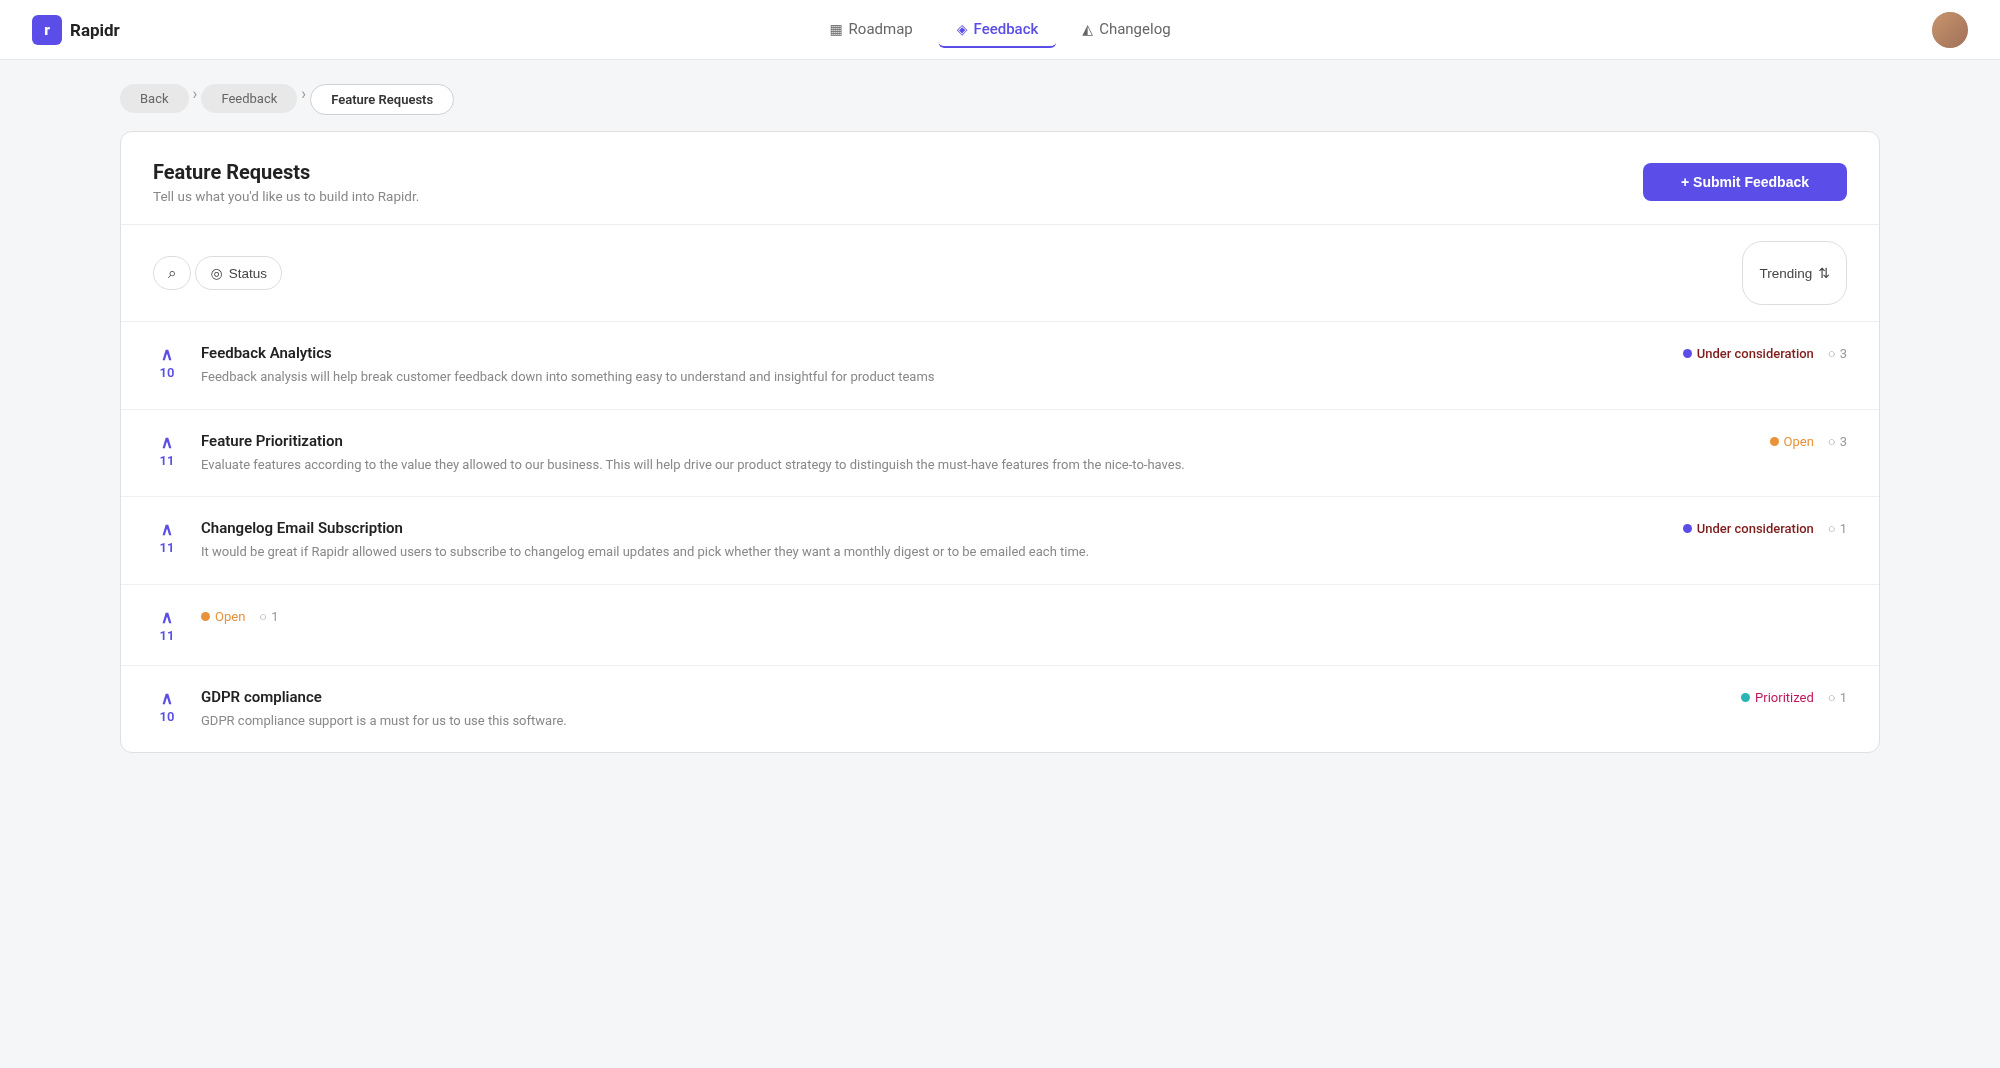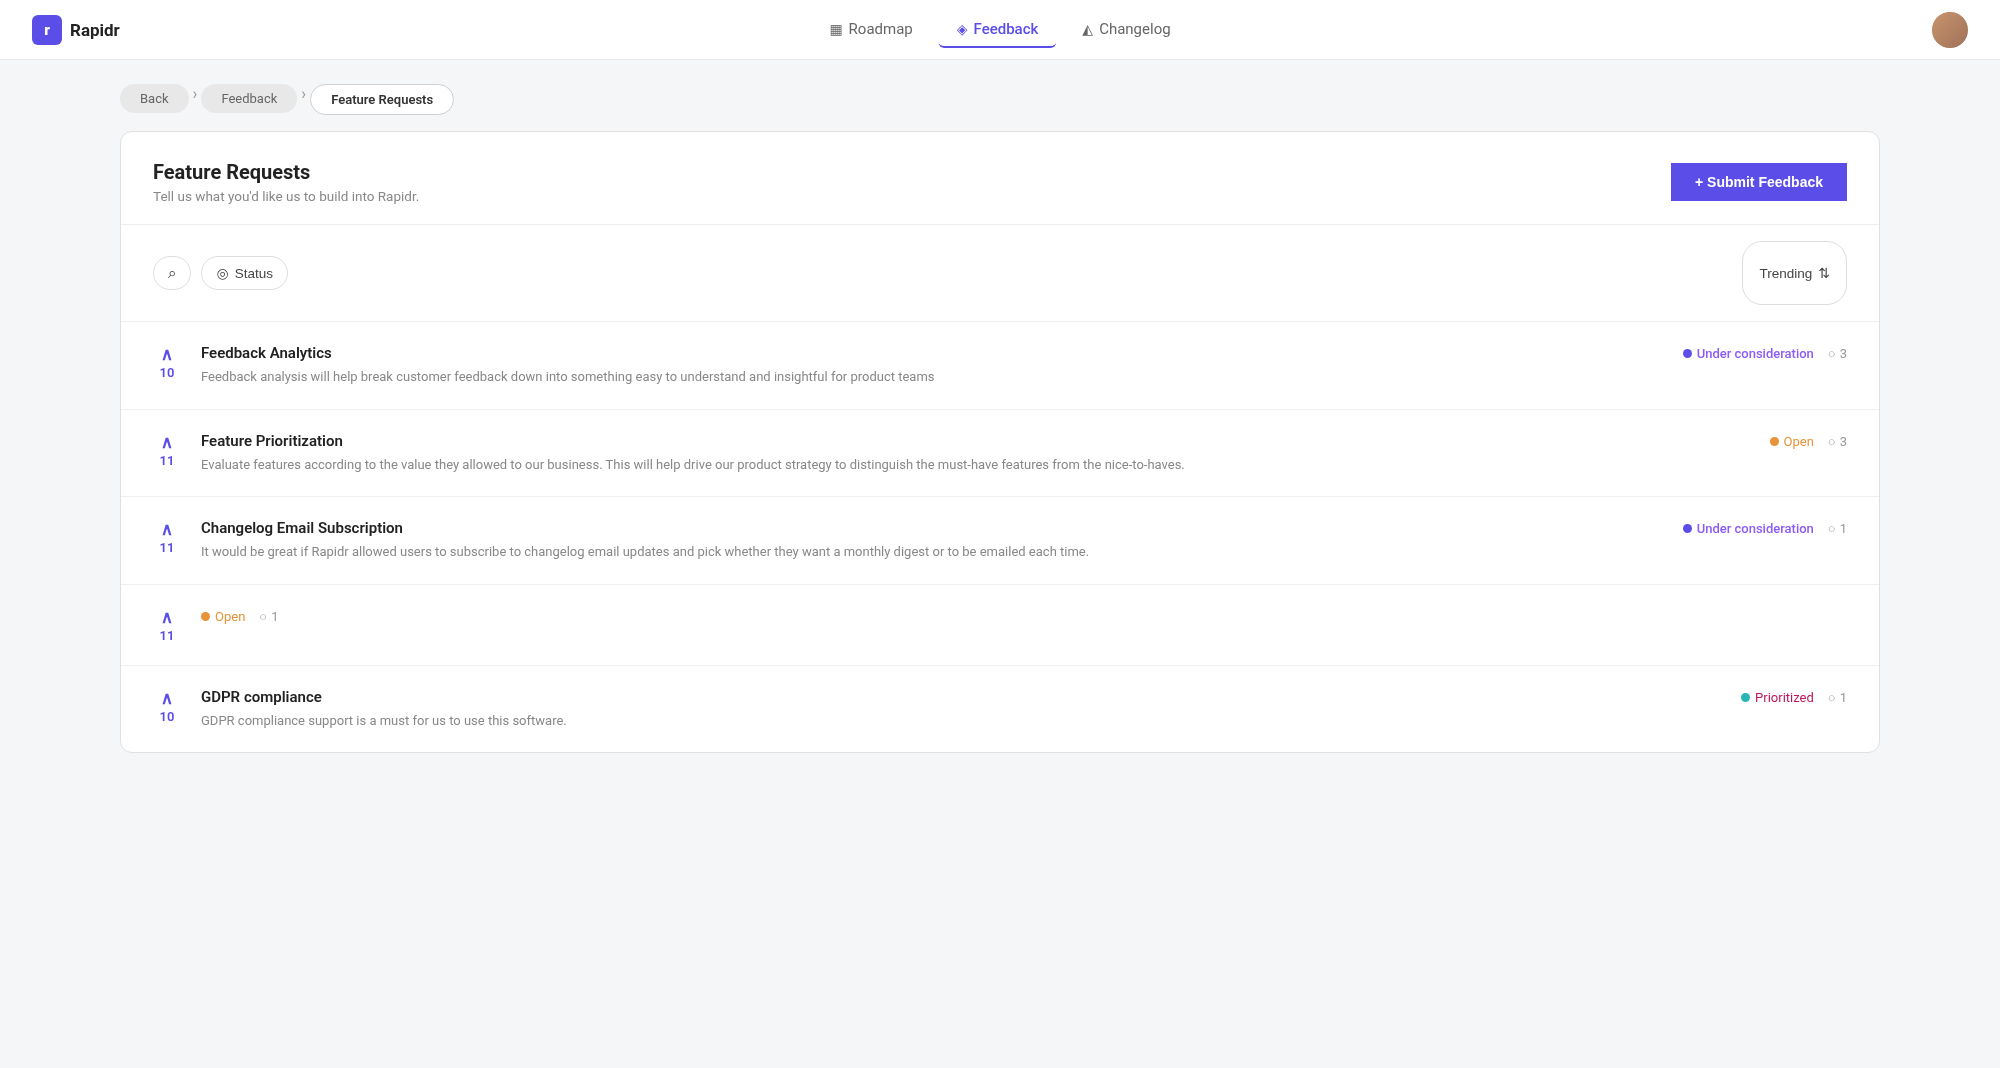--- a/index.html
+++ b/index.html
@@ -138,39 +138,39 @@
       margin-bottom: 4px;
     }
     .card-subtitle {
       font-size: 13.5px;
       color: #888;
     }
     .submit-btn {
       background: #5b4de8;
       color: #fff;
       border: none;
-      border-radius: 0;
-      padding: 11px 24px;
+      border-radius: 8px;
+      padding: 11px 38px;
       font-size: 14px;
       font-weight: 600;
       cursor: pointer;
       white-space: nowrap;
     }
 
     
     .filters-row {
       display: flex;
       align-items: center;
       justify-content: space-between;
       padding: 16px 32px;
       border-bottom: 1px solid #eee;
     }
     .filters-left {
       display: flex;
-      gap: 10px;
+      gap: 4px;
       justify-content: space-between;
     }
     .filter-btn {
       display: flex;
       align-items: center;
       gap: 6px;
       padding: 7px 14px;
       border: 1.5px solid #ddd;
       border-radius: 20px;
       background: #fff;
@@ -254,21 +254,21 @@
     }
     .status-dot {
       width: 9px;
       height: 9px;
       border-radius: 50%;
       display: inline-block;
     }
     .status-dot.blue { background: #5b4de8; }
     .status-dot.orange { background: #e8923a; }
     .status-dot.teal { background: #2ab5b5; }
-    .status-text-blue { color: #8b5cf6; font-weight: 500; }
+    .status-text-blue { color: #7f1d1d; font-weight: 500; }
     .status-text-orange { color: #e8923a; font-weight: 400; }
     .status-text-teal { color: #be185d; font-weight: 400; }
     .comment-count {
       display: flex;
       align-items: center;
       gap: 4px;
       color: #999;
       font-size: 13px;
     }
 

